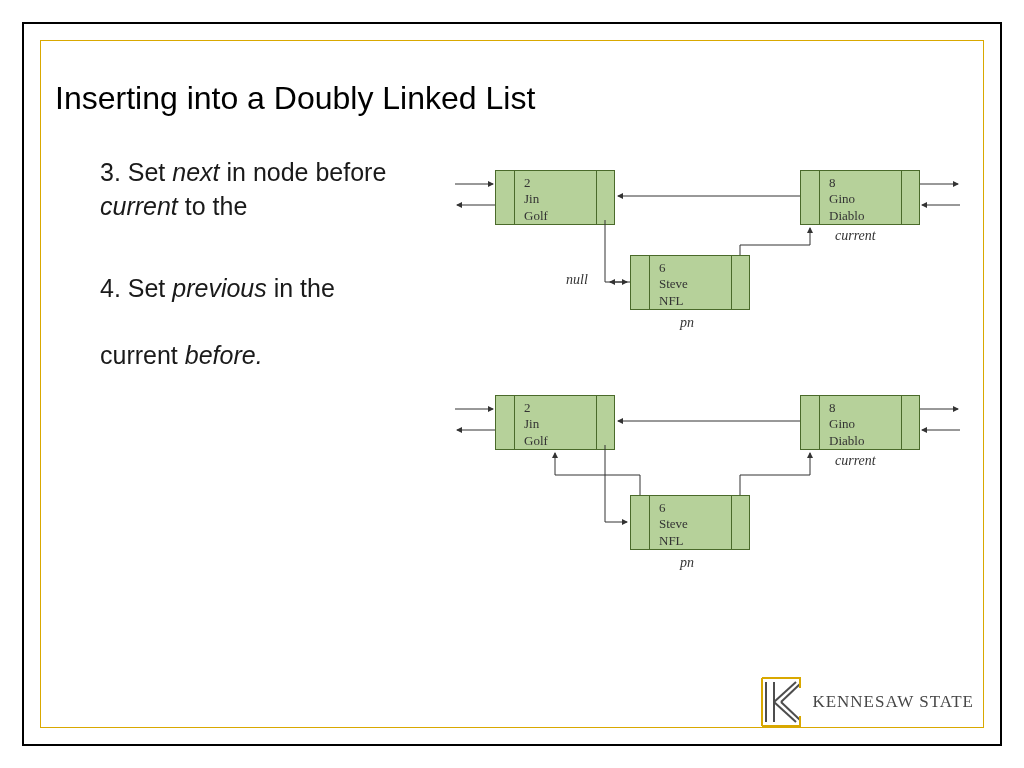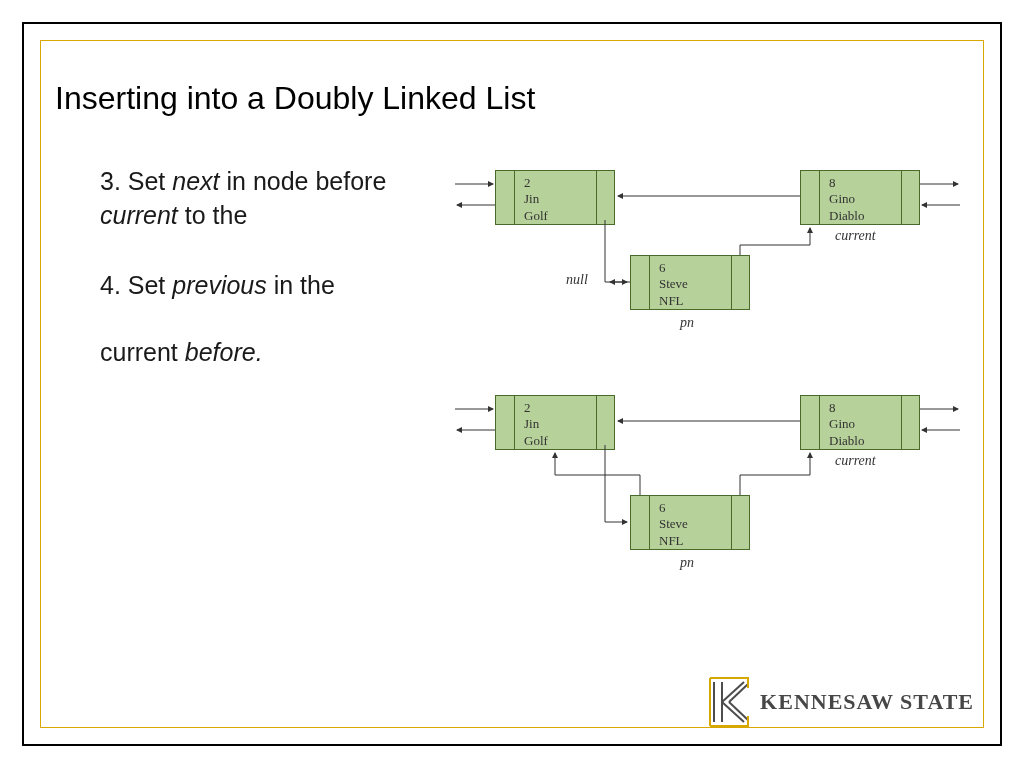--- a/index.html
+++ b/index.html
@@ -32,28 +32,28 @@
     position: absolute;
     left: 55px;
     top: 80px;
     font-size: 32px;
     font-weight: normal;
     color: #000;
   }
   .text-block {
     position: absolute;
     left: 100px;
-    top: 165px;
+    top: 156px;
     width: 320px;
     font-size: 25px;
     line-height: 1.35;
     color: #1a1a1a;
   }
   .text-block .para2 {
-    margin-top: 36px;
+    margin-top: 48px;
   }
   .italic { font-style: italic; }
   .diagram {
     position: absolute;
     background: #fff;
   }
   .diagram1 { left: 430px; top: 160px; width: 540px; height: 190px; }
   .diagram2 { left: 430px; top: 385px; width: 540px; height: 210px; }
   .node {
     position: absolute;
@@ -93,21 +93,21 @@
     width: 50px;
     height: 52px;
     position: relative;
     color: #444;
   }
   .logo-text {
     margin-left: 8px;
     color: #474747;
     letter-spacing: 1px;
   }
-  .logo-text .line1 { font-size: 22px; font-weight: bold; }
+  .logo-text .line1 { font-size: 17px; font-weight: normal; }
   .logo-text .line2 { font-size: 16px; letter-spacing: 4px; }
   svg { position:absolute; left:0; top:0; }
 </style>
 </head>
 <body>
 
 <div class="outer-border"></div>
 <div class="inner-border"></div>
 
 <div class="title">Inserting into a Doubly Linked List</div>

